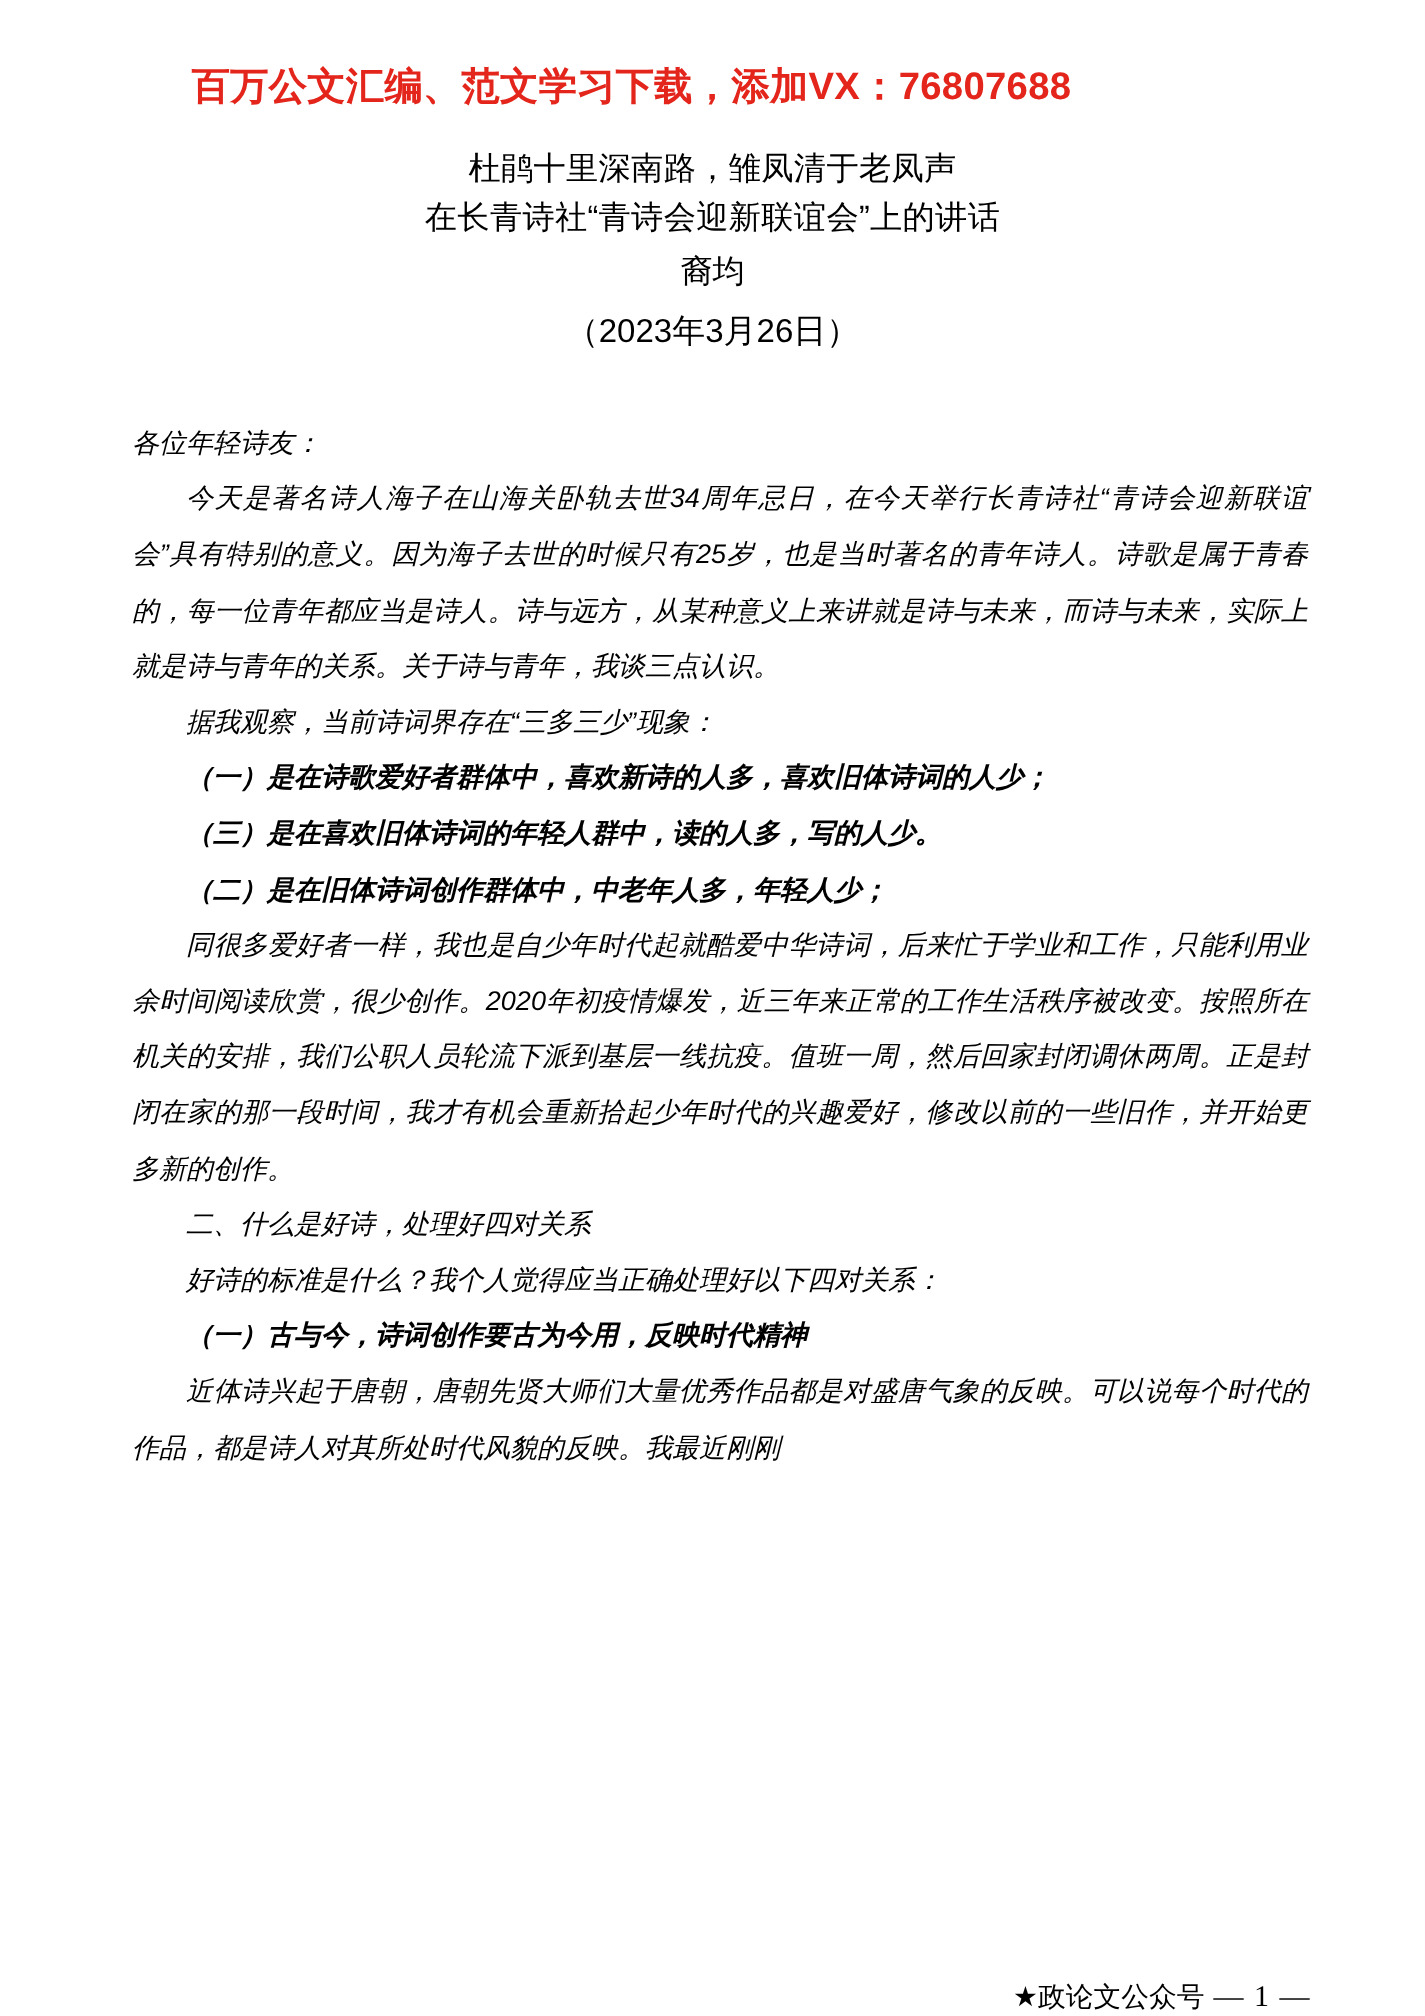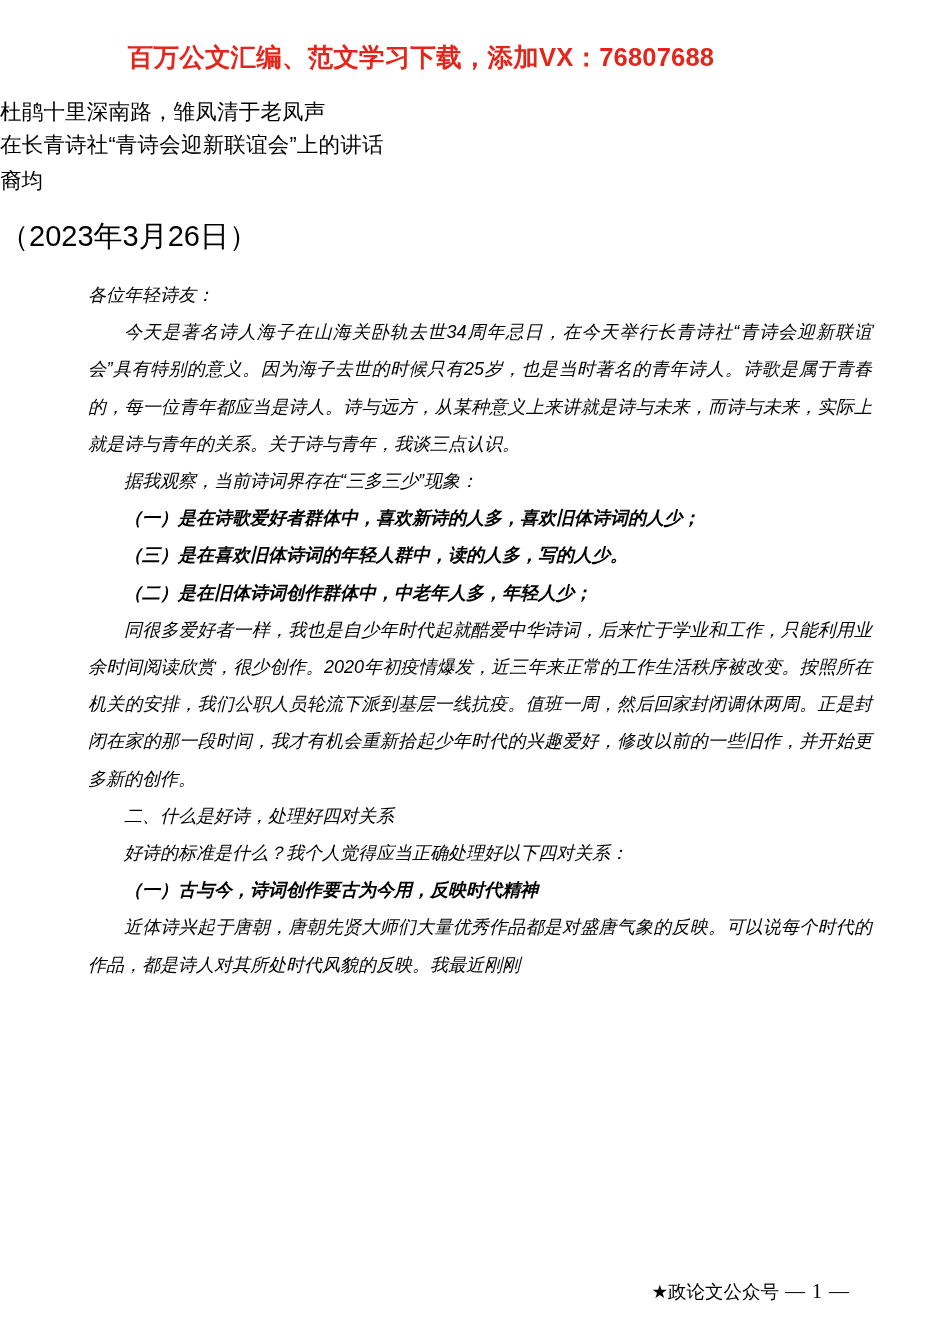--- a/index.html
+++ b/index.html
@@ -37,38 +37,39 @@
     letter-spacing: 0.2px;
     white-space: nowrap;
   }
 
   
   .title-block {
     position: absolute;
     top: 96px;
     left: 0;
     width: 950px;
+    text-align: center;
   }
   .title-line {
     font-size: 21.5px;
     line-height: 33px;
     font-weight: 400;
     letter-spacing: 0.2px;
   }
   .author-line {
     font-size: 21.5px;
     line-height: 35px;
     font-weight: 400;
     margin-top: 2px;
   }
   .date-line {
-    font-size: 29px;
+    font-size: 22px;
     line-height: 36px;
     font-weight: 400;
-    margin-top: 19px;
+    margin-top: 4px;
   }
 
   
   .body-wrap {
     position: absolute;
     top: 277px;
     left: 88px;
     width: 784px;
   }
   p {
@@ -94,24 +95,24 @@
   }
   p.bold-item {
     text-indent: 2em;
     font-weight: 700;
   }
 
   
   .footer {
     position: absolute;
     left: 0;
-    top: 1278px;
+    top: 1318px;
     width: 950px;
     text-align: right;
-    padding-right: 100px;
+    padding-right: 76px;
     box-sizing: border-box;
     font-family: "Liberation Serif", "DejaVu Serif", serif;
     font-size: 20px;
     line-height: 26px;
     white-space: nowrap;
   }
   .footer .mark {
     font-family: "Liberation Sans", "DejaVu Sans", sans-serif;
     font-size: 18.5px;
   }

